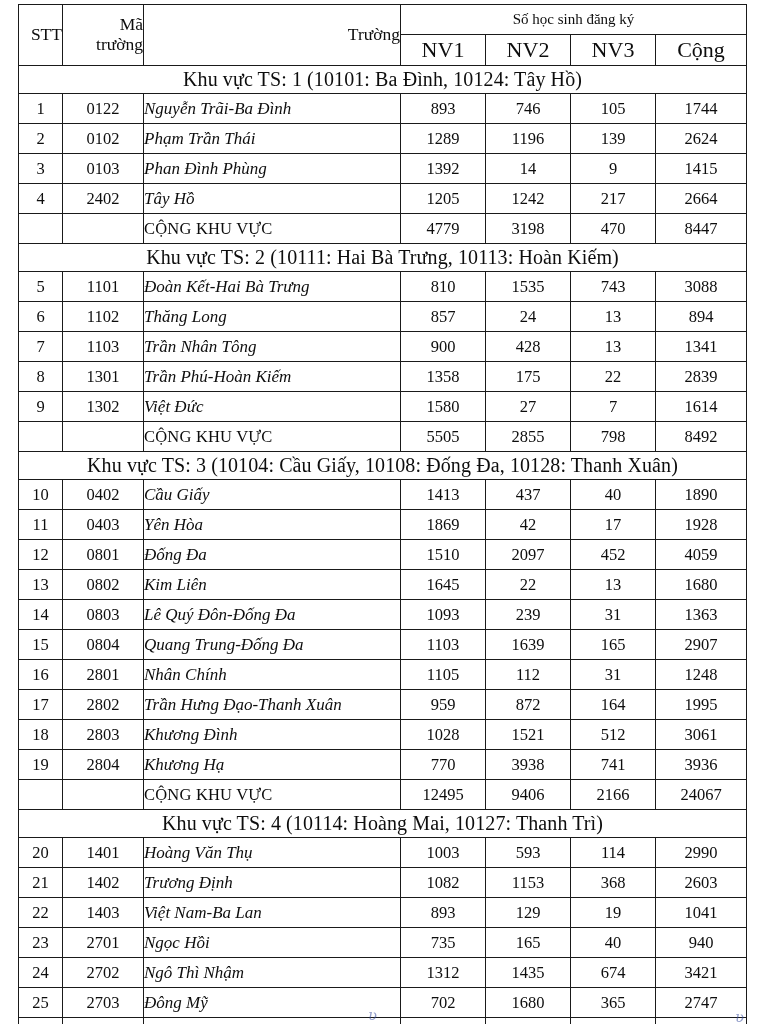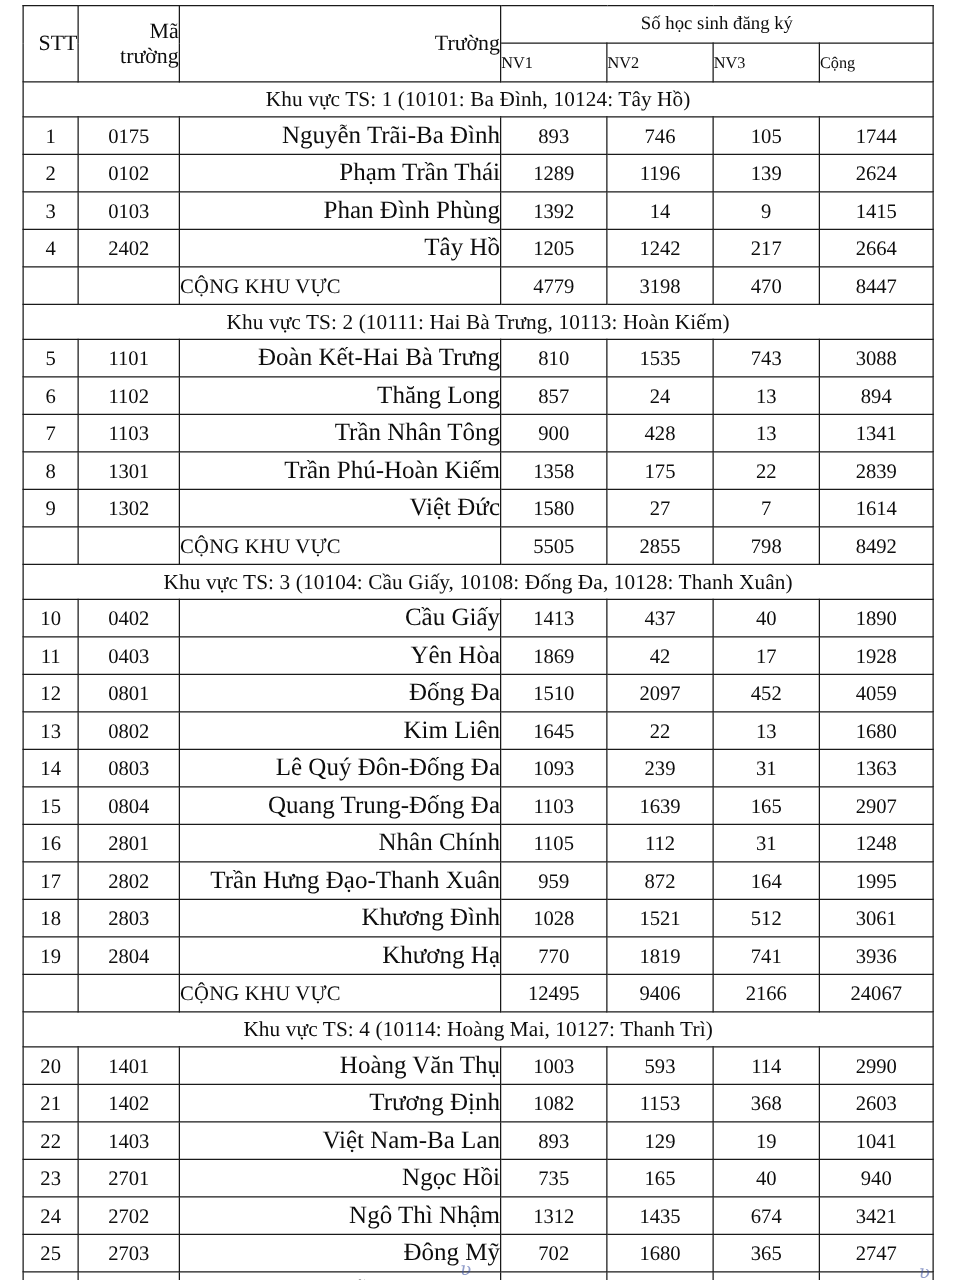--- a/index.html
+++ b/index.html
@@ -57,42 +57,42 @@
     padding: 2px 2px;
   }
   .hd-group {
     text-align: center;
     font-weight: bold;
     font-size: 15px;
     height: 30px;
     vertical-align: middle;
   }
   .hd-sub {
-    text-align: left;
+    text-align: center;
     font-weight: bold;
-    font-size: 13px;
+    font-size: 22px;
     height: 31px;
     vertical-align: middle;
   }
   .hd-stack { display: block; }
 
   
   .region-band {
     text-align: center;
     font-weight: bold;
-    font-size: 17px;
+    font-size: 20px;
     height: 28px;
     vertical-align: middle;
     letter-spacing: 0.1px;
   }
 
   
   .r-stt  { text-align: center; font-size: 16.5px; height: 30px; vertical-align: middle; }
   .r-code { text-align: center; font-size: 16.5px; vertical-align: middle; }
-  .r-name { text-align: right;   font-size: 20px; vertical-align: middle; padding-left: 6px; }
+  .r-name { text-align: left;   font-size: 17px; vertical-align: middle; padding-left: 6px; font-style: italic; }
   .r-num  { text-align: center; font-size: 16.5px; vertical-align: middle; }
 
   .r-total-label {
     text-align: left;
     font-size: 16.5px;
     vertical-align: middle;
     padding-left: 6px;
     letter-spacing: 0.2px;
   }
   .blank { background: #fff; }
@@ -141,21 +141,21 @@
         <th class="hd-sub">NV3</th>
         <th class="hd-sub">Cộng</th>
       </tr>
     </thead>
     <tbody id="tbody">
         <tr>
           <td class="region-band" colspan="7">Khu vực TS: 1 (10101: Ba Đình, 10124: Tây Hồ)</td>
         </tr>
         <tr>
           <td class="r-stt">1</td>
-          <td class="r-code">0175</td>
+          <td class="r-code">0122</td>
           <td class="r-name">Nguyễn Trãi-Ba Đình</td>
           <td class="r-num">893</td>
           <td class="r-num">746</td>
           <td class="r-num">105</td>
           <td class="r-num">1744</td>
         </tr>
         <tr>
           <td class="r-stt">2</td>
           <td class="r-code">0102</td>
           <td class="r-name">Phạm Trần Thái</td>
@@ -330,21 +330,21 @@
           <td class="r-num">1028</td>
           <td class="r-num">1521</td>
           <td class="r-num">512</td>
           <td class="r-num">3061</td>
         </tr>
         <tr>
           <td class="r-stt">19</td>
           <td class="r-code">2804</td>
           <td class="r-name">Khương Hạ</td>
           <td class="r-num">770</td>
-          <td class="r-num">1819</td>
+          <td class="r-num">3938</td>
           <td class="r-num">741</td>
           <td class="r-num">3936</td>
         </tr>
         <tr>
           <td class="r-stt blank"></td>
           <td class="r-code blank"></td>
           <td class="r-total-label">CỘNG KHU VỰC</td>
           <td class="r-num">12495</td>
           <td class="r-num">9406</td>
           <td class="r-num">2166</td>

